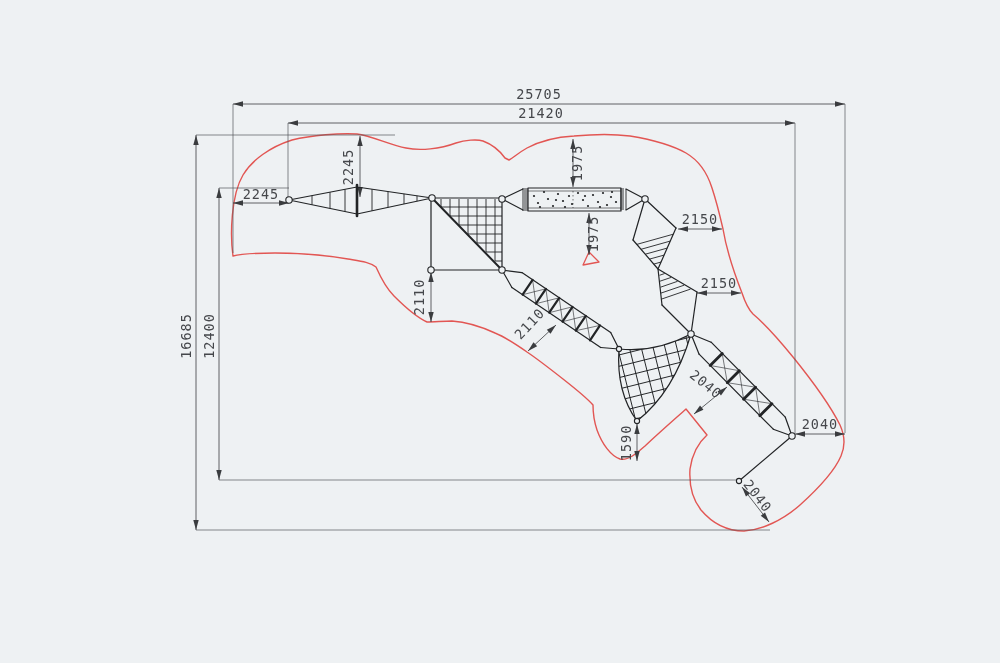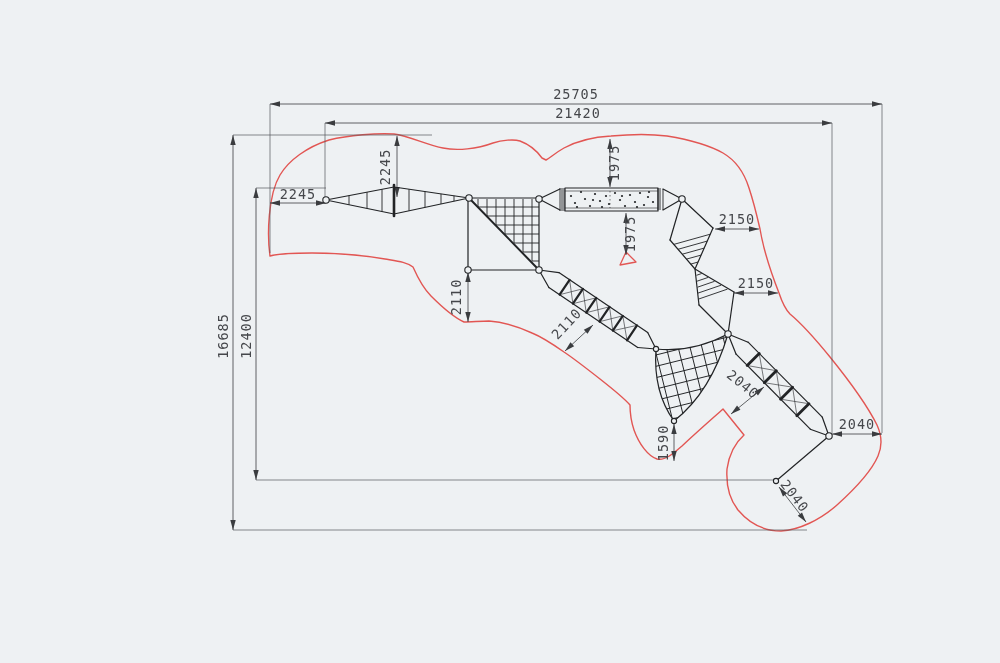--- a/index.html
+++ b/index.html
@@ -1,17 +1,17 @@
 <!DOCTYPE html>
 <html><head>
 <meta charset="utf-8">
 <style>
   html,body{margin:0;padding:0;background:#eef1f3;}
   .stage{position:relative;width:939px;height:663px;background:#eef1f3;overflow:hidden;
-         font-family:"DejaVu Sans Mono", monospace;margin-left:37px;}
+         font-family:"DejaVu Sans Mono", monospace;}
   svg{display:block}
   .dimtxt{font-family:"DejaVu Sans Mono", monospace;font-size:13.5px;letter-spacing:1px;
           fill:#45474b;}
   .dimline{stroke:#3a3c3f;stroke-width:.8;fill:none;}
   .extline{stroke:#55585c;stroke-width:.7;fill:none;}
   .struct{stroke:#222426;stroke-width:1.2;fill:none;stroke-linecap:round;}
   .net{stroke:#222426;stroke-width:.9;fill:none;}
   .thin{stroke:#222426;stroke-width:.6;fill:none;}
   .rung{stroke:#222426;stroke-width:2.2;fill:none;stroke-linecap:round;}
   .rungbold{stroke:#222426;stroke-width:2.8;fill:none;stroke-linecap:round;}

